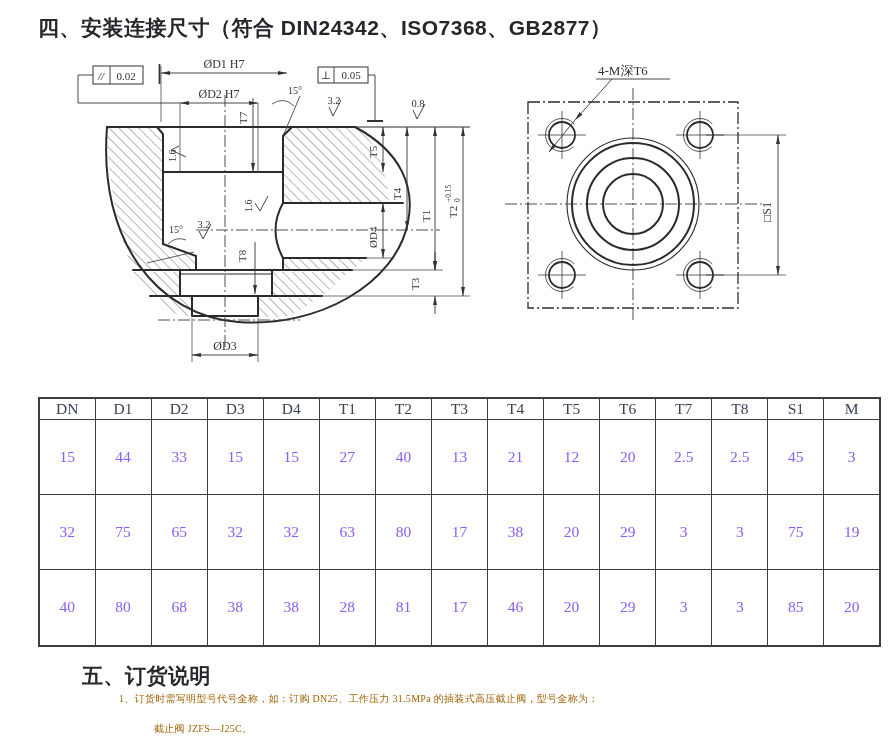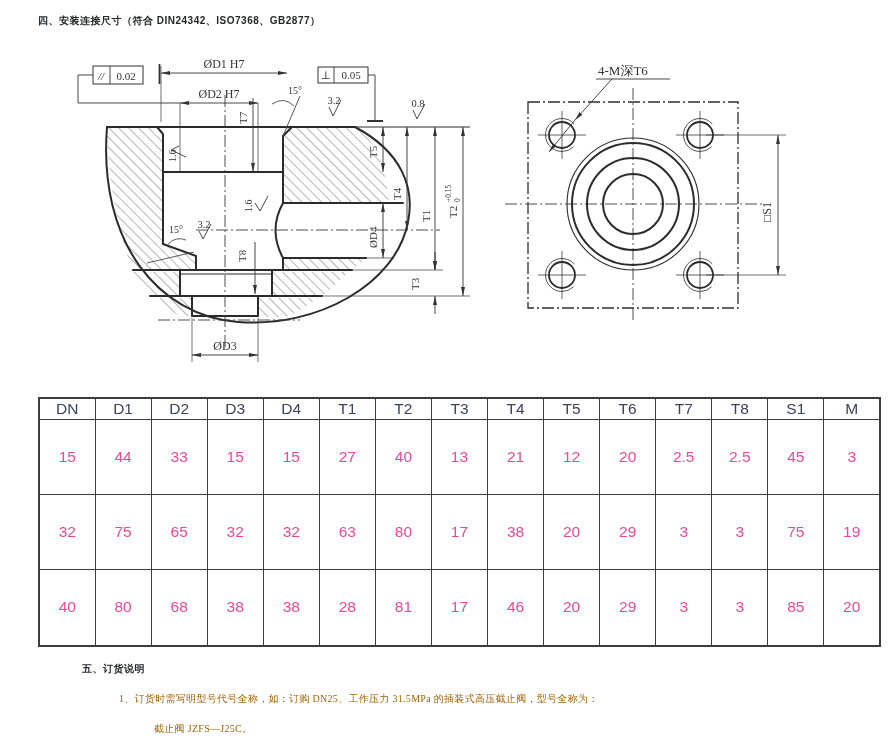--- a/index.html
+++ b/index.html
@@ -1,29 +1,29 @@
 <!DOCTYPE html>
 <html><head>
 <meta charset="utf-8">
 <style>
   html,body{margin:0;padding:0;background:#fff;}
   #page{position:relative;width:894px;height:747px;background:#fff;overflow:hidden;
         font-family:"Liberation Serif","DejaVu Serif",serif;color:#2e3138;}
   .h-cn{font-family:"Liberation Sans","DejaVu Sans",sans-serif;font-weight:bold;
-        font-size:10px;color:#26272b;letter-spacing:.5px;}
+        font-size:21px;color:#26272b;letter-spacing:.5px;}
   #sec4-title{position:absolute;left:38px;top:14px;}
   #drawings{position:absolute;left:0;top:0;}
   #tbl-wrap{position:absolute;left:38px;top:397px;width:843px;height:250px;}
   table{border-collapse:collapse;table-layout:fixed;width:843px;height:250px;
-        font-family:Liberation Sans, sans-serif;}
+        font-family:Liberation Serif, serif;}
   th,td{border:1.5px solid #3c3d40;text-align:center;vertical-align:middle;
         font-size:15.5px;font-weight:normal;}
   table{border:2.5px solid #3c3d40;}
   th{color:#3a4258;}
-  td{color:#ec4899;}
+  td{color:#8b5cf6;}
   #sec5{position:absolute;left:38px;top:662px;width:830px;margin-left:44px;}
   #sec5 .body-line{font-size:10px;color:#a16207;letter-spacing:.3px;}
   #line1{position:absolute;left:37px;top:30px;width:800px;white-space:nowrap;}
   #line2{position:absolute;left:72px;top:60px;}
   svg text{font-family:"Liberation Serif","DejaVu Serif",serif;fill:#333;}
 </style>
 </head>
 <body>
 
 <div id="page">

